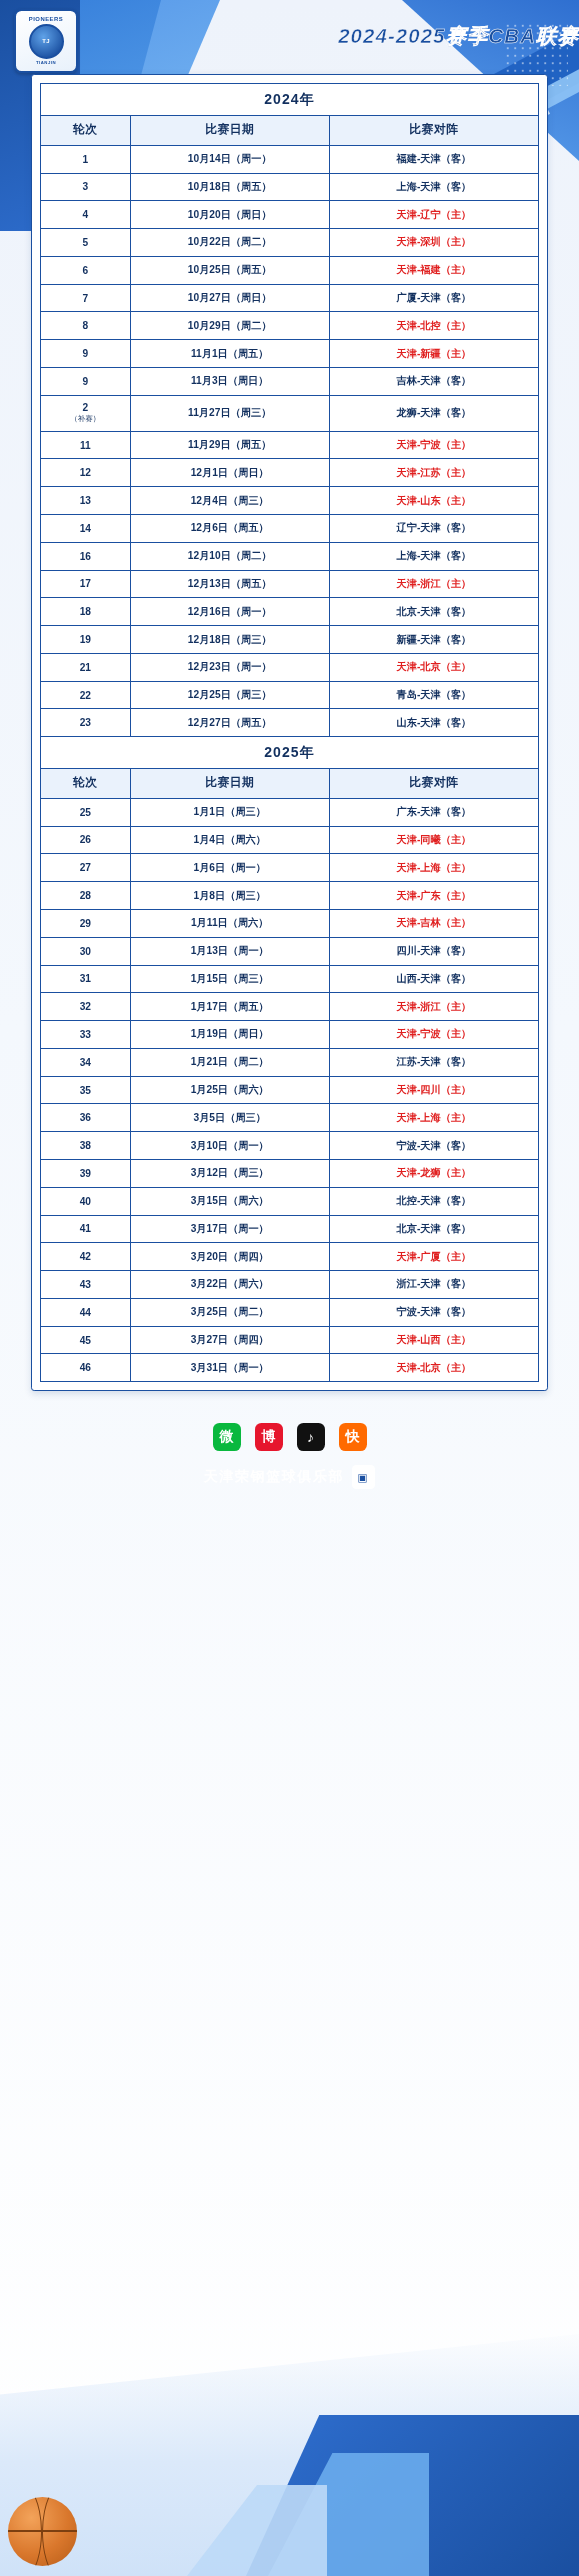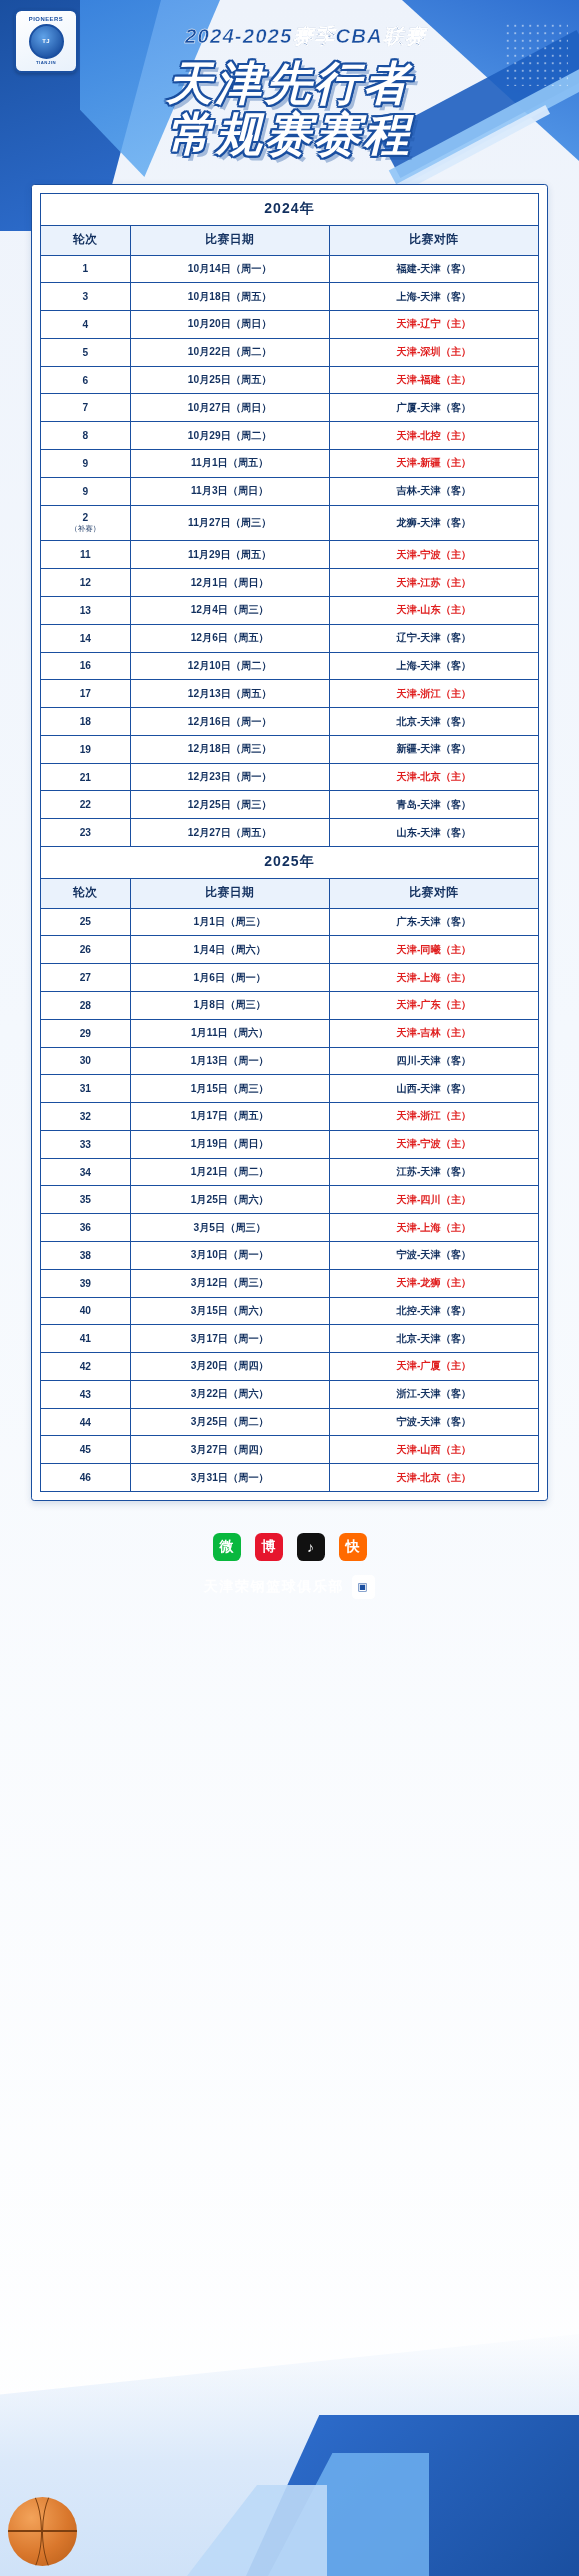--- a/index.html
+++ b/index.html
@@ -87,21 +87,21 @@
   .basketball::before { inset: -19.3px 50% -19.3px -19.3px; border-radius: 50%; }
   .basketball::after  { inset: -19.3px -19.3px -19.3px 50%; border-radius: 50%; }
   .ball-line {
     position: absolute; left: 0; top: 33px; width: 69px; height: 1.6px; background: #7c3f10;
   }
 
   
   .header {
     position: relative;
     padding: 14px 0 5.4px 0;
-    text-align: center;
+    text-align: right;
   }
   .logo {
     position: absolute; top: 8.6px; left: 14px;
     width: 64px; height: 64px;
   }
   .logo-shield {
     width: 64px; height: 64px; border-radius: 7.5px;
     background: linear-gradient(160deg, #ffffff 0%, #e8f1fb 100%);
     border: 2.1px solid #1a4fa0;
     display: flex; flex-direction: column; align-items: center; justify-content: center;
@@ -242,24 +242,20 @@
     <div class="logo">
       <div class="logo-shield">
         <div class="logo-text-top">PIONEERS</div>
         <div class="logo-ring">TJ</div>
         <div class="logo-text-bottom">TIANJIN</div>
       </div>
     </div>
 
     <div class="league-line">2024-2025赛季CBA联赛</div>
 
-    <div class="title-wrap">
-      <div class="big-title">天津先行者</div>
-      <div class="big-title second">常规赛赛程</div>
-    </div>
   </div>
 
   <div class="card">
     <table class="sched">
       <colgroup>
         <col class="col-round">
           <col class="col-date">
           <col class="col-match">
       </colgroup>
       <tbody>

